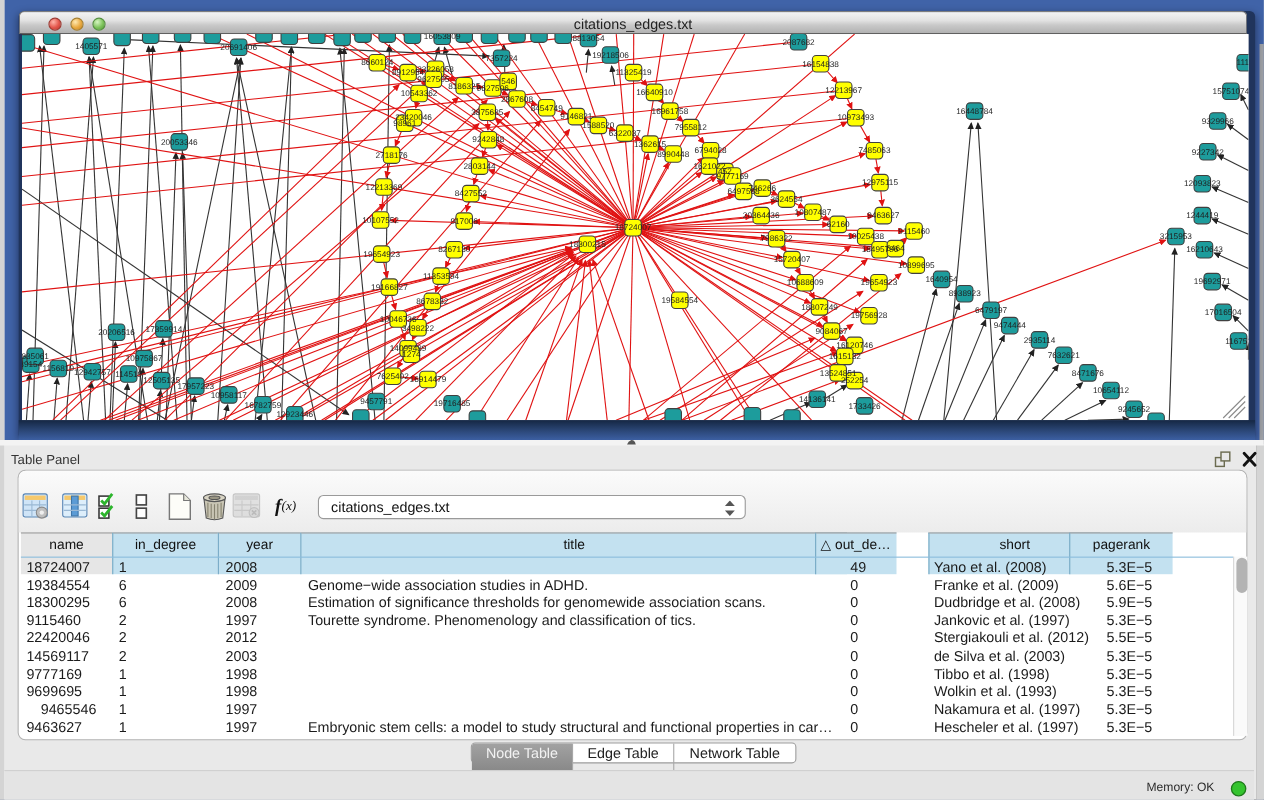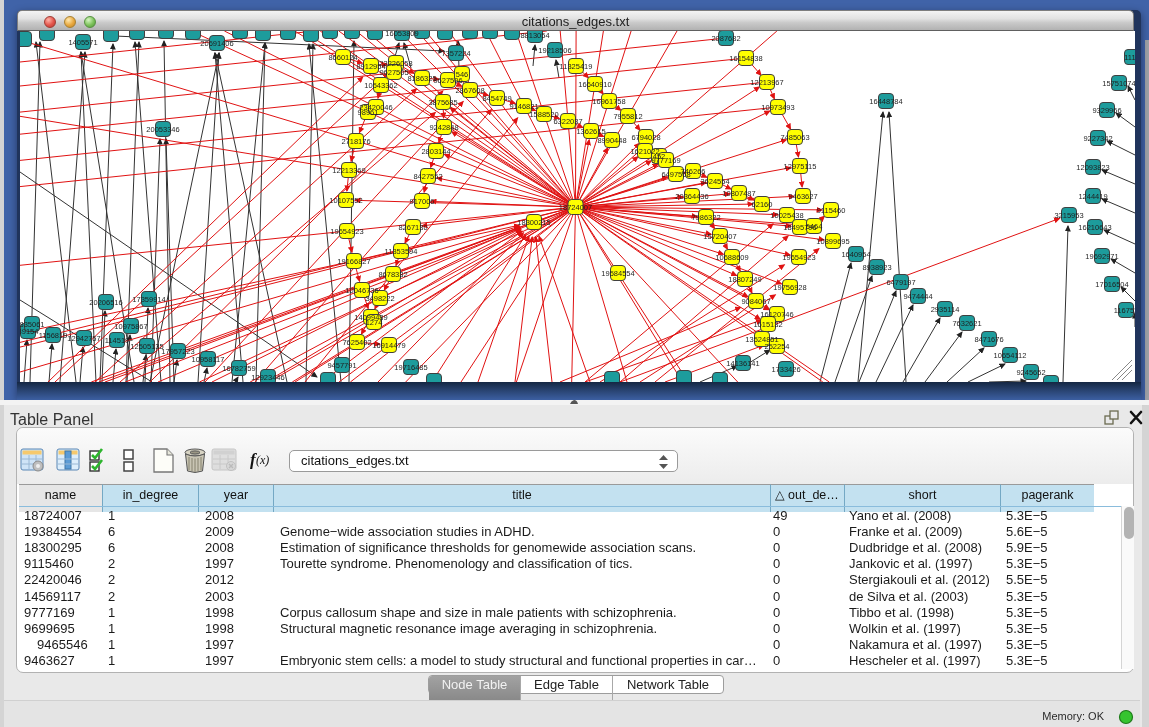--- a/index.html
+++ b/index.html
@@ -6,24 +6,24 @@
 #edgeL{position:absolute;left:0;top:0;width:4px;height:727px;background:#d4d4d4}
 #edgeR{position:absolute;left:1142px;top:404px;width:7px;height:323px;background:#d4d4d4}
 #edgeRL{position:absolute;left:1140px;top:404px;width:2px;height:323px;background:#555}
 #win{position:absolute;left:17px;top:10px;width:1124px;height:386px;border-radius:5px 5px 0 0;background:#20345c;box-shadow:0 3px 8px rgba(0,0,10,.45)}
 #tbar{position:absolute;left:17px;top:10px;width:1117px;height:21px;border-radius:5px 5px 0 0;background:linear-gradient(#f4f4f4,#e2e2e2 40%,#c9c9c9 62%,#b2b2b2);border:1px solid #7e7e7e;border-bottom:1px solid #606060}
 #tbar .tl{position:absolute;top:4.5px;width:12px;height:12px;border-radius:50%}
 #ttitle{position:absolute;left:0;right:0;top:3px;text-align:center;font-size:13px;color:#222}
 #canvas{position:absolute;left:20px;top:31px;width:1115px;height:351px;background:#fff}
 #winbot{position:absolute;left:17px;top:382px;width:1124px;height:18px;background:linear-gradient(#152743,#2a4574 50%,#3c5fa2)}
 #panel{position:absolute;left:4px;top:404px;width:1138px;height:323px;background:#e9e9e9}
-#ptitle{position:absolute;left:6px;top:7px;font-size:16px;color:#333}
+#ptitle{position:absolute;left:6px;top:7px;font-size:12px;color:#333}
 #pbox{position:absolute;left:16px;top:427px;width:1118px;height:246px;background:#fff;border:1px solid #b2b2b2;border-radius:7px}
 #toolstrip{position:absolute;left:17px;top:428px;width:1116px;height:56px;background:linear-gradient(#fbfbfb,#ececec);border-radius:7px 7px 0 0}
-.hdr{position:absolute;top:484px;height:28px;background:#c3e1f0;border-top:1px solid #9a9a9a;font-size:12.5px;color:#111;text-align:center;line-height:21px;border-left:1px solid #74a8c4}
+.hdr{position:absolute;top:484px;height:38px;background:#c3e1f0;border-top:1px solid #9a9a9a;font-size:12.5px;color:#111;text-align:center;line-height:21px;border-left:1px solid #74a8c4}
 .trow{position:absolute;left:19px;width:1102px;height:16.2px;font-size:13px;color:#1b1b1b}
 .trow span{position:absolute;top:1px;white-space:nowrap}
 #ddown{position:absolute;left:289px;top:450px;width:389px;height:22px;background:#fff;border:1px solid #9a9a9a;border-radius:5px;font-size:13px;color:#111;line-height:20px;padding-left:11px}
 #tabs{position:absolute;left:428px;top:675px;width:296px;height:19px;border:1px solid #9d9d9d;border-radius:4px;background:#fff;font-size:13px;line-height:17px;text-align:center;color:#222}
 .seg{position:absolute;top:0;height:35px}
 #stat{position:absolute;left:4px;top:700px;width:1136px;height:27px;background:#e4e4e4;border-top:1px solid #d0d0d0}
 </style></head><body>
 <div id="mdi"></div>
 <div style="position:absolute;left:1145px;top:40px;width:4px;height:364px;background:#9fa2a8"></div>
 <div id="edgeL"></div>
@@ -619,23 +619,23 @@
 <div id="ddown">citations_edges.txt
  <svg width="11" height="14" style="position:absolute;right:8px;top:4px">
       <path d="M5.5 0 L10 5 L1 5 Z" fill="#555"></path>
       <path d="M5.5 14 L10 9 L1 9 Z" fill="#555"></path>
     </svg>
 </div>
 <div class="hdr" style="left:19px;width:83px;background:#e6e6e6;border-left:none">name</div>
 <div class="hdr" style="left:102px;width:96px">in_degree</div>
 <div class="hdr" style="left:198px;width:75px">year</div>
 <div class="hdr" style="left:273px;width:497px">title</div>
-<div class="hdr" style="left:770px;width:74px;text-align:left;padding-left:4px">△ out_de…</div>
+<div class="hdr" style="left:741px;width:74px;text-align:left;padding-left:4px">△ out_de…</div>
 <div class="hdr" style="left:844px;width:156px">short</div>
-<div class="hdr" style="left:1000px;width:94px">pagerank</div>
+<div class="hdr" style="left:972px;width:94px">pagerank</div>
 <div style="position:absolute;left:19px;top:506px;width:1102px;height:1px;background:#8abcdc"></div>
 <div class="trow" style="top:506.5px">
     <span style="left:5px">18724007</span>
     <span style="left:89px">1</span>
     <span style="left:186px">2008</span>
     <span style="left:754px">49</span>
     <span style="left:830px">Yano et al. (2008)</span>
     <span style="left:987px">5.3E−5</span>
   </div>
 <div class="trow" style="top:522.7px">
@@ -678,32 +678,30 @@
     <span style="left:89px">2</span>
     <span style="left:186px">2003</span>
     <span style="left:754px">0</span>
     <span style="left:830px">de Silva et al. (2003)</span>
     <span style="left:987px">5.3E−5</span>
   </div>
 <div class="trow" style="top:603.7px">
     <span style="left:5px">9777169</span>
     <span style="left:89px">1</span>
     <span style="left:186px">1998</span>
-    <span style="left:261px">Corpus callosum shape and size in male patients with schizophrenia.</span>
     <span style="left:754px">0</span>
     <span style="left:830px">Tibbo et al. (1998)</span>
     <span style="left:987px">5.3E−5</span>
   </div>
 <div class="trow" style="top:619.9px">
     <span style="left:5px">9699695</span>
     <span style="left:89px">1</span>
     <span style="left:186px">1998</span>
-    <span style="left:261px">Structural magnetic resonance image averaging in schizophrenia.</span>
-    <span style="left:754px">0</span>
-    <span style="left:830px">Wolkin et al. (1997)</span>
+    <span style="left:754px">0</span>
+    <span style="left:830px">Wolkin et al. (1993)</span>
     <span style="left:987px">5.3E−5</span>
   </div>
 <div class="trow" style="top:636.1px">
     <span style="left:18px">9465546</span>
     <span style="left:89px">1</span>
     <span style="left:186px">1997</span>
     <span style="left:754px">0</span>
     <span style="left:830px">Nakamura et al. (1997)</span>
     <span style="left:987px">5.3E−5</span>
   </div>

